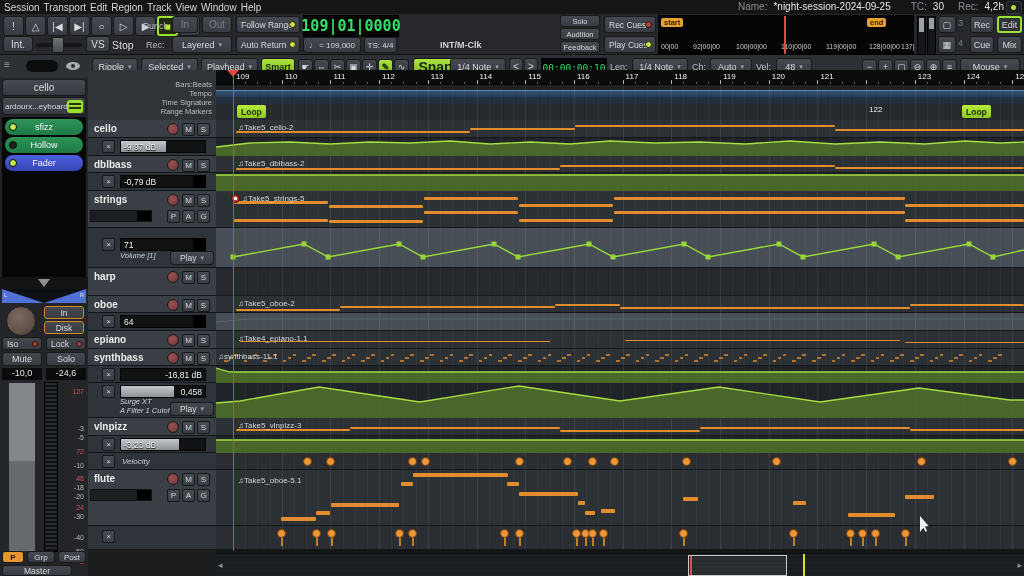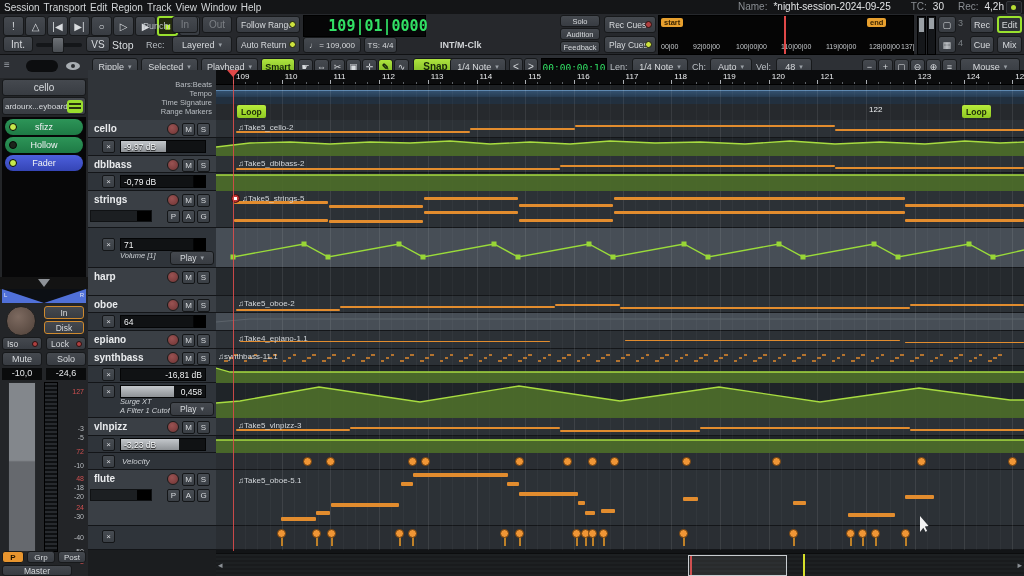--- a/index.html
+++ b/index.html
@@ -99,21 +99,21 @@
 
     <div class="btn" style="left:236px;top:2px;width:64px;height:17px;font-size:8.5px;justify-content:flex-start;padding-left:4px;">
       <span>Follow Range</span>
       <span class="led" style="position:absolute;right:3px;"></span>
     </div>
     <div class="btn" style="left:236px;top:22px;width:64px;height:17px;font-size:8.5px;justify-content:flex-start;padding-left:4px;">
       <span>Auto Return</span>
       <span class="led" style="position:absolute;right:3px;"></span>
     </div>
 
-    <div class="clock" style="left:303px;top:1px;width:94px;height:20px;font-size:15px;font-weight:bold;padding-left:27px;">109|01|0000</div>
+    <div class="clock" style="left:303px;top:1px;width:94px;height:20px;font-size:15px;font-weight:bold;">109|01|0000</div>
     <div class="btn" style="left:303px;top:23px;width:58px;height:16px;font-size:8px;">♩ = 109,000</div>
     <div class="btn" style="left:364px;top:23px;width:33px;height:16px;font-size:8px;">TS: 4/4</div>
 
     <div class="label" style="left:440px;top:26px;font-weight:bold;color:#d0d3d6;">INT/M-Clk</div>
 
     <div class="btn" style="left:560px;top:1px;width:40px;height:12px;font-size:7.5px;">Solo</div>
     <div class="btn" style="left:560px;top:14px;width:40px;height:12px;font-size:7.5px;">Audition</div>
     <div class="btn" style="left:560px;top: 27px;width:40px;height:12px;font-size:7.5px;">Feedback</div>
 
     <div class="btn" style="left:604px;top:2px;width:52px;height:17px;font-size:8.5px;justify-content:flex-start;padding-left:4px;">
@@ -169,21 +169,21 @@
     <div class="btn green" style="left:261px;top:3px;width:34px;height:17px;font-size:9px;">Smart</div>
     <div id="tools">
         <div class="btn tool" style="position: absolute; left: 298px; top: 4px;">☛</div>
         <div class="btn tool" style="position: absolute; left: 314px; top: 4px;">⇔</div>
         <div class="btn tool" style="position: absolute; left: 330px; top: 4px;">✂</div>
         <div class="btn tool" style="position: absolute; left: 346px; top: 4px;">▣</div>
         <div class="btn tool" style="position: absolute; left: 362px; top: 4px;">✛</div>
         <div class="btn tool green" style="position: absolute; left: 378px; top: 4px;">✎</div>
         <div class="btn tool" style="position: absolute; left: 394px; top: 4px;">∿</div>
       </div>
-    <div class="btn green" style="left:413px;top:3px;width:45px;height:17px;font-size:10px;text-decoration:underline;">Snap</div>
+    <div class="btn green" style="left:413px;top:3px;width:45px;height:17px;font-size:14px;text-decoration:underline;">Snap</div>
     <div class="btn dd" style="left:450px;top:3px;width:56px;height:17px;font-size:9px;">1/4 Note</div>
     <div class="btn" style="left:509px;top:3px;width:14px;height:17px;">&lt;</div>
     <div class="btn" style="left:524px;top:3px;width:14px;height:17px;">&gt;</div>
     <div class="clock" style="left:541px;top:3px;width:64px;height:17px;font-size:9.5px;">00:00:00:10</div>
     <div class="label" style="left:610px;top:7px;">Len:</div>
     <div class="btn dd" style="left:632px;top:3px;width:56px;height:17px;font-size:9px;">1/4 Note</div>
     <div class="label" style="left:692px;top:7px;">Ch:</div>
     <div class="btn dd" style="left:710px;top:3px;width:42px;height:17px;font-size:9px;">Auto</div>
     <div class="label" style="left:756px;top:7px;">Vel:</div>
     <div class="btn dd" style="left:776px;top:3px;width:36px;height:17px;font-size:9px;">48</div>

